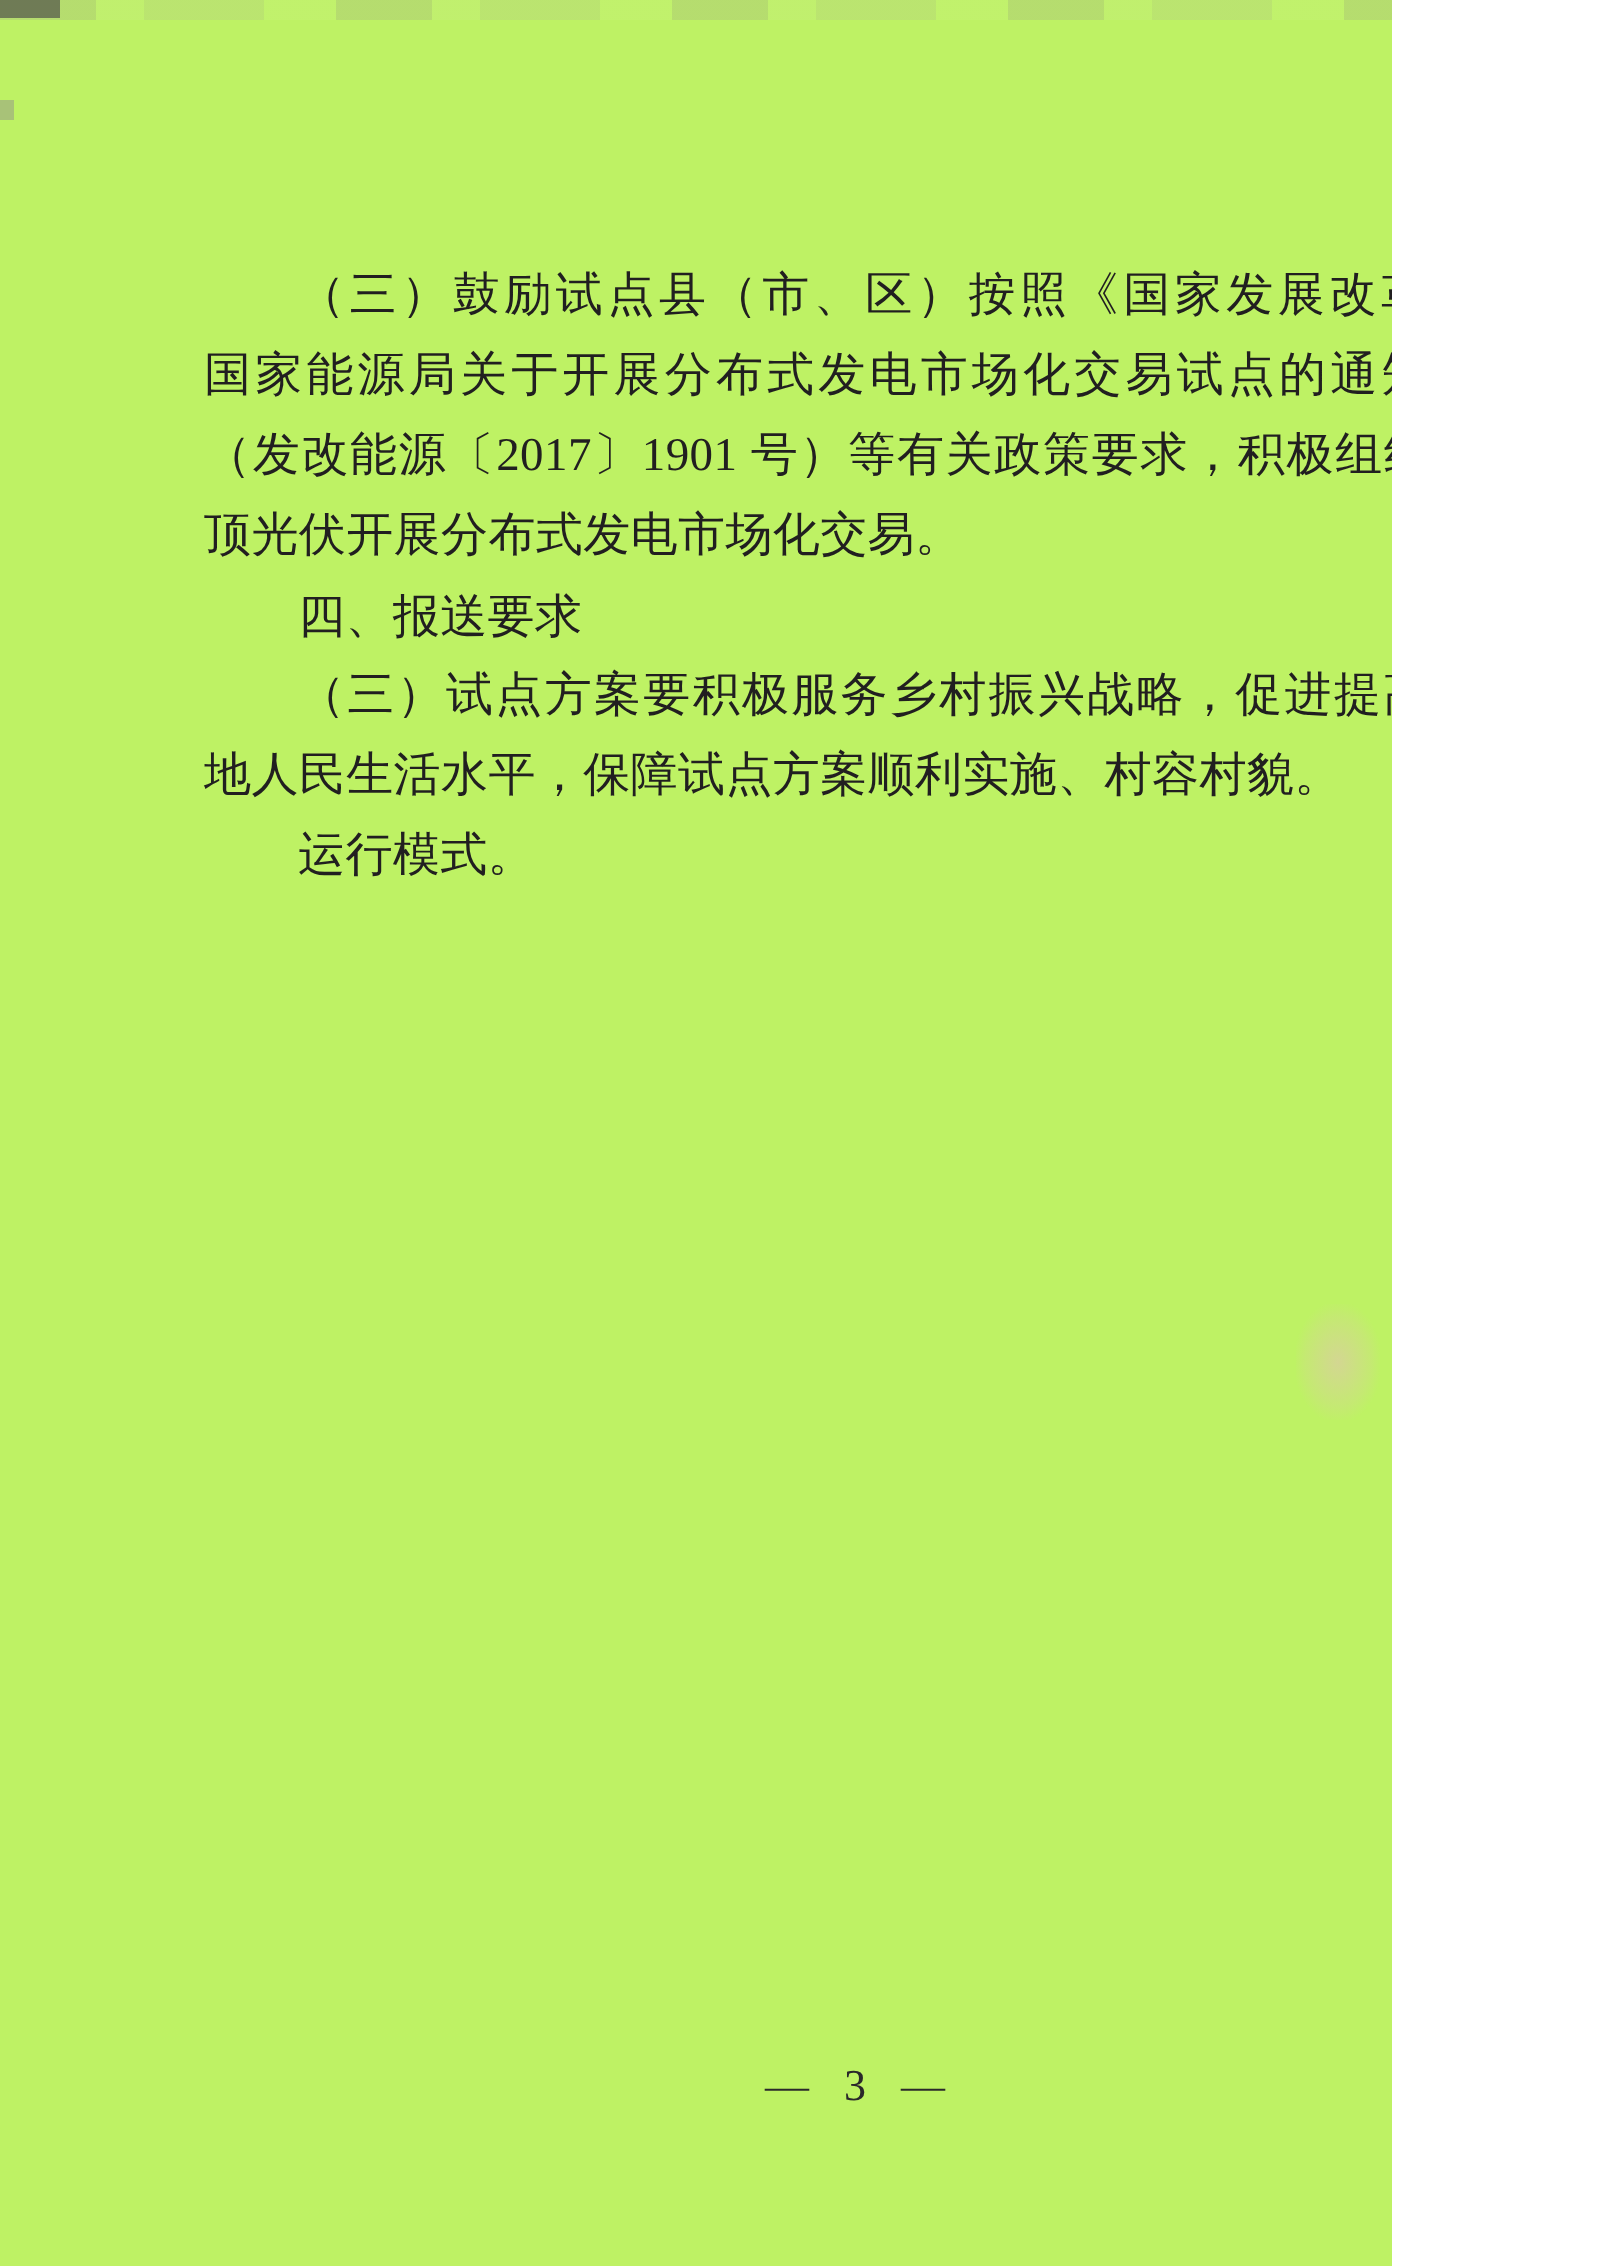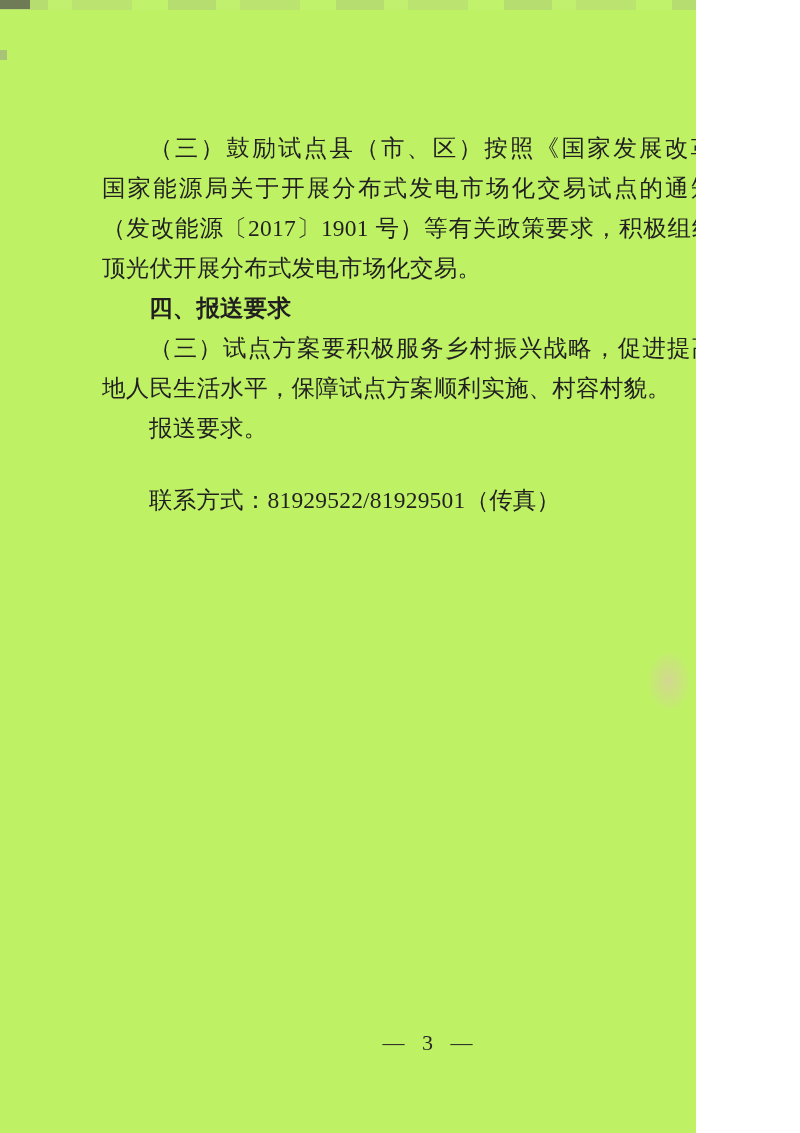--- a/index.html
+++ b/index.html
@@ -64,21 +64,21 @@
     letter-spacing: 0.2px;
   }
   .content p {
     margin: 0;
     text-indent: 2em;
   }
   .section-heading {
     margin: 0;
     text-indent: 2em;
     font-family: "Liberation Sans", "DejaVu Sans", sans-serif;
-    font-weight: 700;
+    font-weight: 400;
     font-size: 23.5px;
     line-height: 40px;
     letter-spacing: 0.2px;
   }
   .contact-line {
     margin-top: 32px !important;
   }
   .page-number {
     position: absolute;
     left: 0;
@@ -106,20 +106,19 @@
   <div class="content">
     <p>（三）鼓励试点县（市、区）按照《国家发展改革委　国家能源局关于开展分布式发电市场化交易试点的通知》（发改能源〔2017〕1901 号）等有关政策要求，积极组织屋顶光伏开展分布式发电市场化交易。</p>
 
     <h2 class="section-heading">四、报送要求</h2>
 
 
 
     <p>（三）试点方案要积极服务乡村振兴战略，促进提高当地人民生活水平，保障试点方案顺利实施、村容村貌。</p>
 
 
-    <p>报送要求。</p>
+    <p>运行模式。</p>
 
-    <p class="contact-line">联系方式：81929522/81929501（传真）</p>
   </div>
 
   <div class="page-number">— 3 —</div>
 
 </div>
 
 </body></html>

